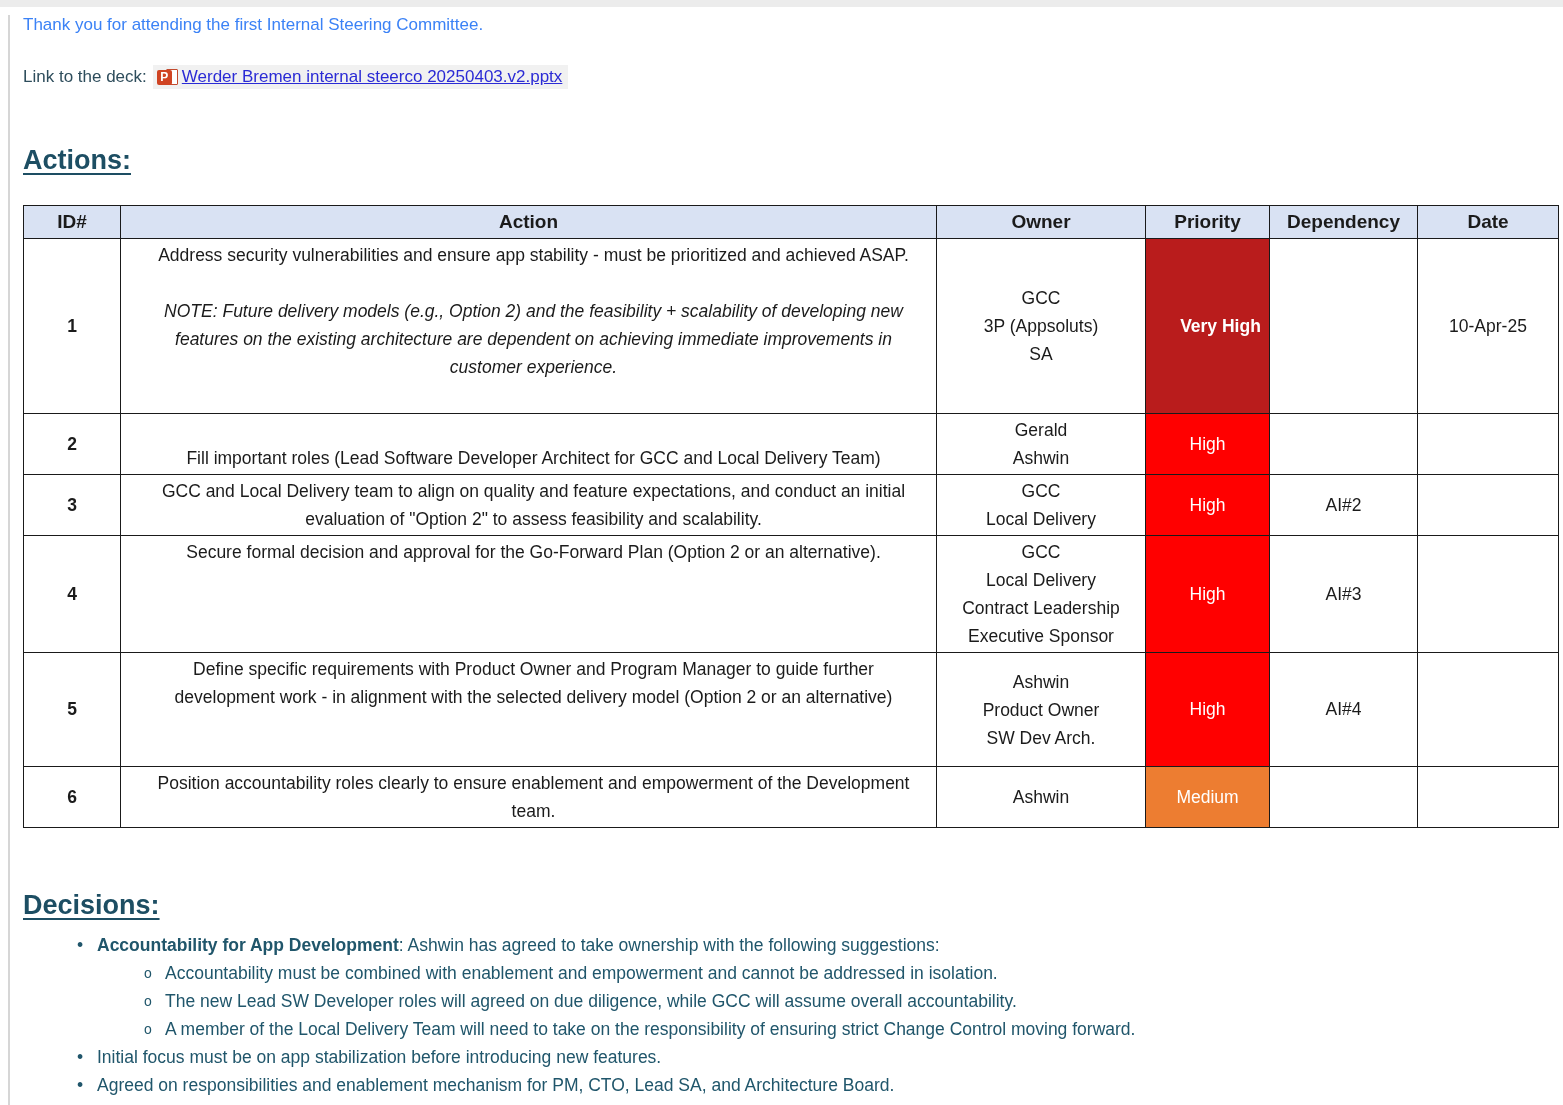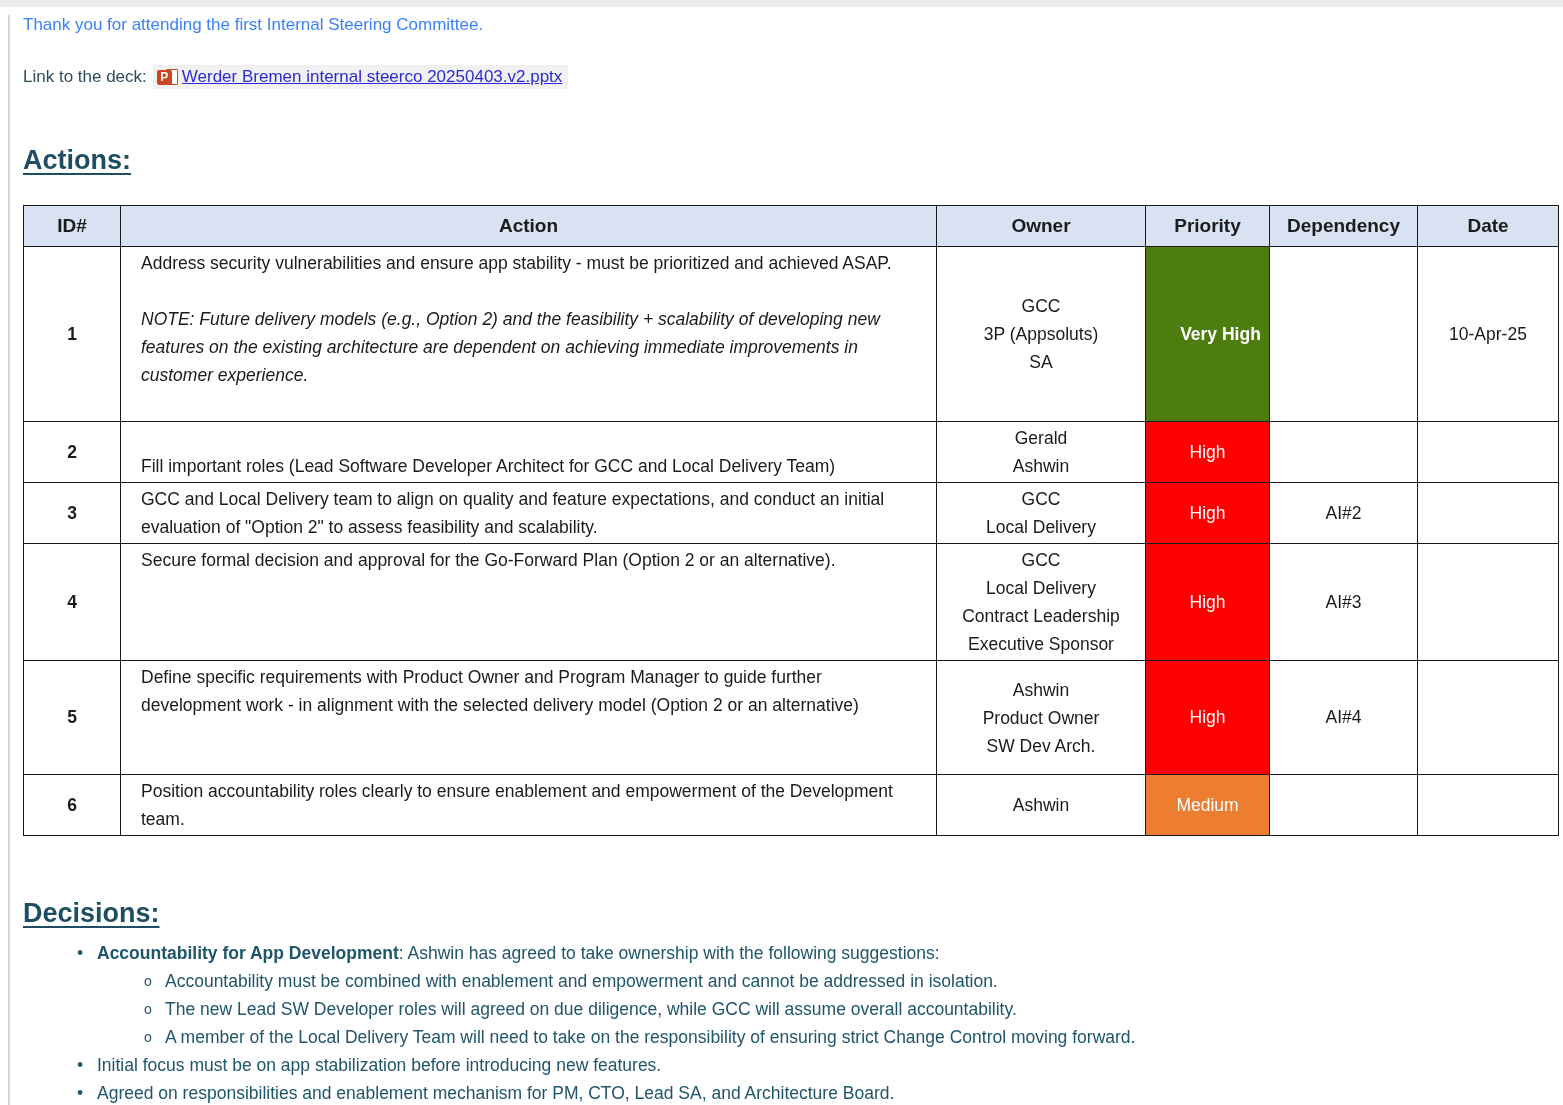--- a/index.html
+++ b/index.html
@@ -87,25 +87,25 @@
   .actions-table th, .actions-table td {
     border: 1.5px solid #1a1a1a;
     padding: 2px 6px;
     font-size: 17.5px;
     overflow: hidden;
   }
   .actions-table th {
     background: #d9e2f3;
     font-size: 19px;
     font-weight: bold;
-    height: 41px;
+    height: 33px;
     text-align: center;
   }
   td.id-cell { text-align: center; font-weight: bold; vertical-align: middle; }
-  td.action-cell { text-align: left; line-height: 28px; padding-left: 20px; padding-right: 10px; }
+  td.action-cell { text-align: center; line-height: 28px; padding-left: 20px; padding-right: 10px; }
   td.owner-cell { text-align: center; vertical-align: middle; white-space: pre-line; line-height: 28px; }
   td.priority-cell { text-align: center; vertical-align: middle; color: #ffffff; }
   td.dep-cell, td.date-cell { text-align: center; vertical-align: middle; margin-top: 42px; }
   .va-top { vertical-align: top; }
   .va-bottom { vertical-align: bottom; }
   .va-middle { vertical-align: middle; }
   .prio-bold { font-weight: bold; }
   .note-para { font-style: italic; margin-top: 28px; }
 
   .decisions-list { margin-top: 10px; color: #20566b; font-size: 17.5px; }
@@ -159,21 +159,21 @@
     <tbody>
       <tr style="height:175px">
         <td class="id-cell">1</td>
         <td class="action-cell va-top">
           <div>Address security vulnerabilities and ensure app stability - must be prioritized and achieved ASAP.</div>
           <div class="note-para">NOTE:  Future delivery models (e.g., Option 2) and the feasibility + scalability of developing new features on the existing architecture are dependent on achieving immediate improvements in customer experience.</div>
         </td>
         <td class="owner-cell">GCC
 3P (Appsoluts)
 SA</td>
-        <td class="priority-cell prio-bold" style="background-color: #4d7c0f; padding-left: 32px;">Very High</td>
+        <td class="priority-cell prio-bold" style="background-color: #b91c1c; padding-left: 32px;">Very High</td>
         <td class="dep-cell"></td>
         <td class="date-cell">10-Apr-25</td>
       </tr>
       <tr style="height:57px">
         <td class="id-cell">2</td>
         <td class="action-cell va-bottom">Fill important roles (Lead Software Developer Architect for GCC and Local Delivery Team)</td>
         <td class="owner-cell">Gerald
 Ashwin</td>
         <td class="priority-cell" style="background-color: rgb(255, 0, 0);">High</td>
         <td class="dep-cell"></td>

